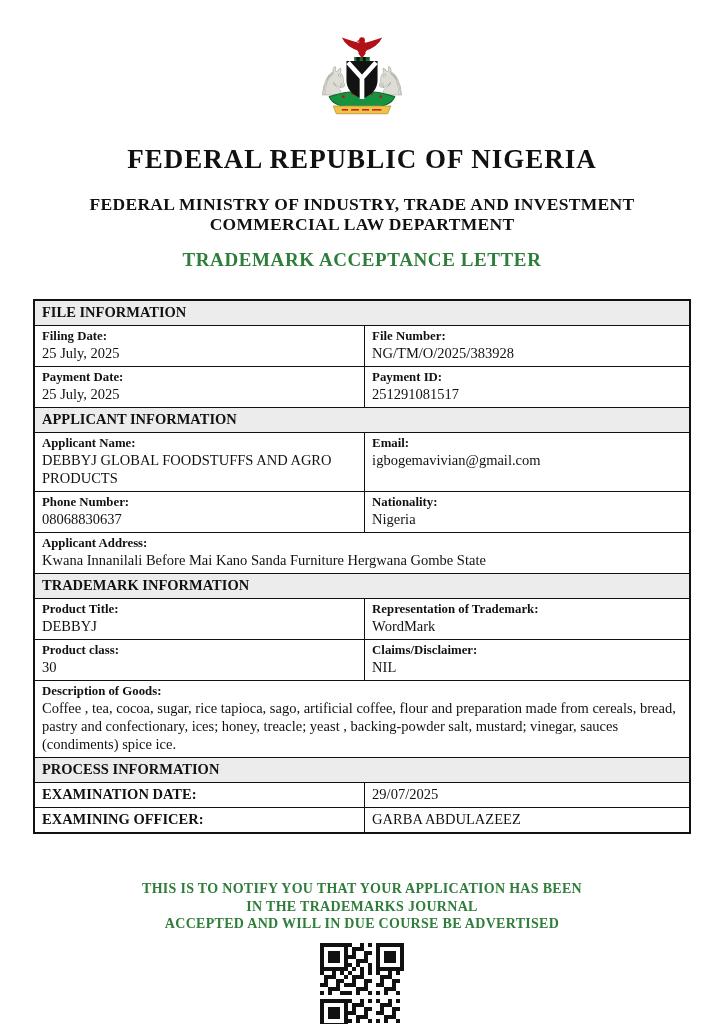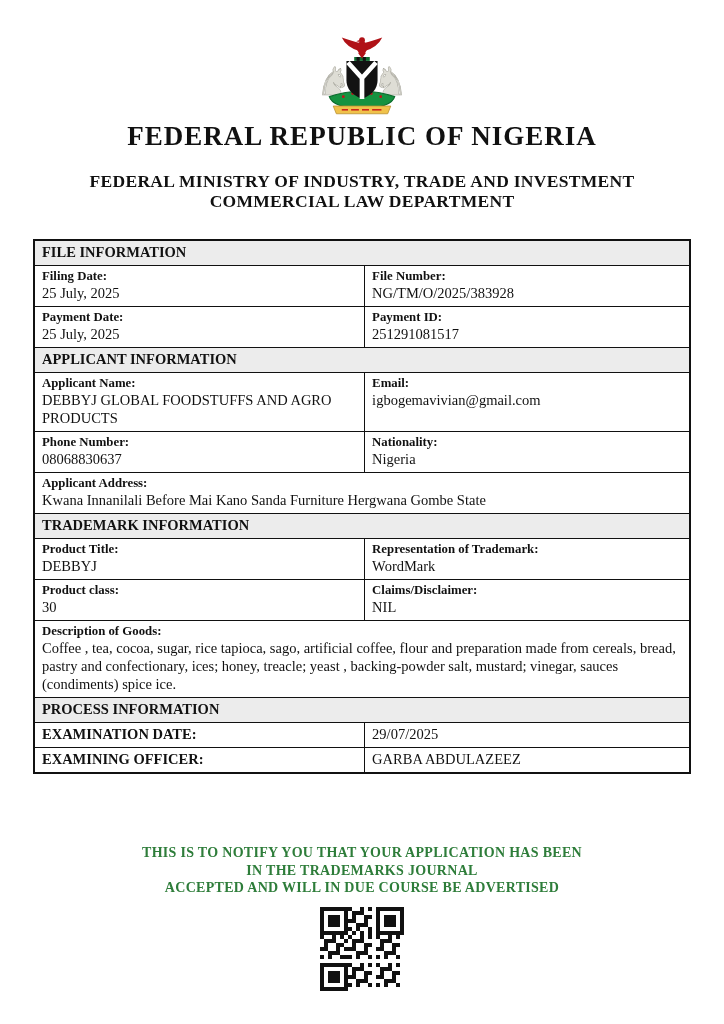--- a/index.html
+++ b/index.html
@@ -11,21 +11,21 @@
   body{
     width:724px;height:1024px;
     background:#ffffff;
     font-family:"Liberation Serif","DejaVu Serif",serif;
     color:var(--ink);
     -webkit-font-smoothing:antialiased;
   }
   .page{width:724px;height:1024px;overflow:hidden;position:relative;}
   .emblem-wrap{margin:36px auto 0;width:110px;height:84px;display:block;text-align:center;}
   .country-title{
-    margin:1px 0 0;text-align:center;
+    margin:24px 0 0;text-align:center;
     font-size:27px;font-weight:bold;letter-spacing:1px;line-height:30px;
   }
   .ministry-block{margin-top:20px;text-align:center;font-weight:bold;font-size:17.5px;line-height:20px;letter-spacing:.3px;}
   .letter-title{
     margin:15px 0 0;text-align:center;color:var(--green);
     font-size:19px;font-weight:bold;letter-spacing:.6px;line-height:22px;
   }
   table.doc{
     width:658px;margin:28px auto 0;
     border-collapse:collapse;
@@ -42,21 +42,21 @@
     background:var(--hdr-bg);
     font-size:15.5px;font-weight:bold;
     padding:2px 7px;line-height:19px;
     border:2px solid var(--ink);
   }
   .cell-label{font-size:12.8px;font-weight:bold;line-height:16px;}
   .cell-value{font-size:14.5px;line-height:18px;}
   td.proc-label{font-weight:bold;font-size:14.5px;padding:5px 7px;border-radius:9px;}
   td.proc-value{font-size:14.5px;padding:5px 7px;}
   .notice{
-    margin-top:70px;text-align:center;color:var(--green);
+    margin-top:46px;text-align:center;color:var(--green);
     font-weight:bold;font-size:14px;line-height:17.5px;letter-spacing:.3px;
   }
   .qr-wrap{margin:10px auto 0;width:84px;height:84px;display:block;}
 </style>
 </head>
 <body>
 
 <div class="page">
 
   <div class="emblem-wrap">
@@ -95,20 +95,21 @@
           <rect x="83" y="94" width="12" height="1.8"></rect>
       </g>
     </svg>
   </div>
 
   <h1 class="country-title">FEDERAL REPUBLIC OF NIGERIA</h1>
   <div class="ministry-block">
     <div>FEDERAL MINISTRY OF INDUSTRY, TRADE AND INVESTMENT</div>
     <div>COMMERCIAL LAW DEPARTMENT</div>
   </div>
+  <h2 class="letter-title">TRADEMARK ACCEPTANCE LETTER</h2>
 
   <table class="doc">
     <colgroup>
         <col style="width:50.4%">
         <col style="width:49.6%">
       </colgroup>
     <tbody>
       <tr>
         <td class="section-hdr" colspan="2">FILE INFORMATION</td>
       </tr>

